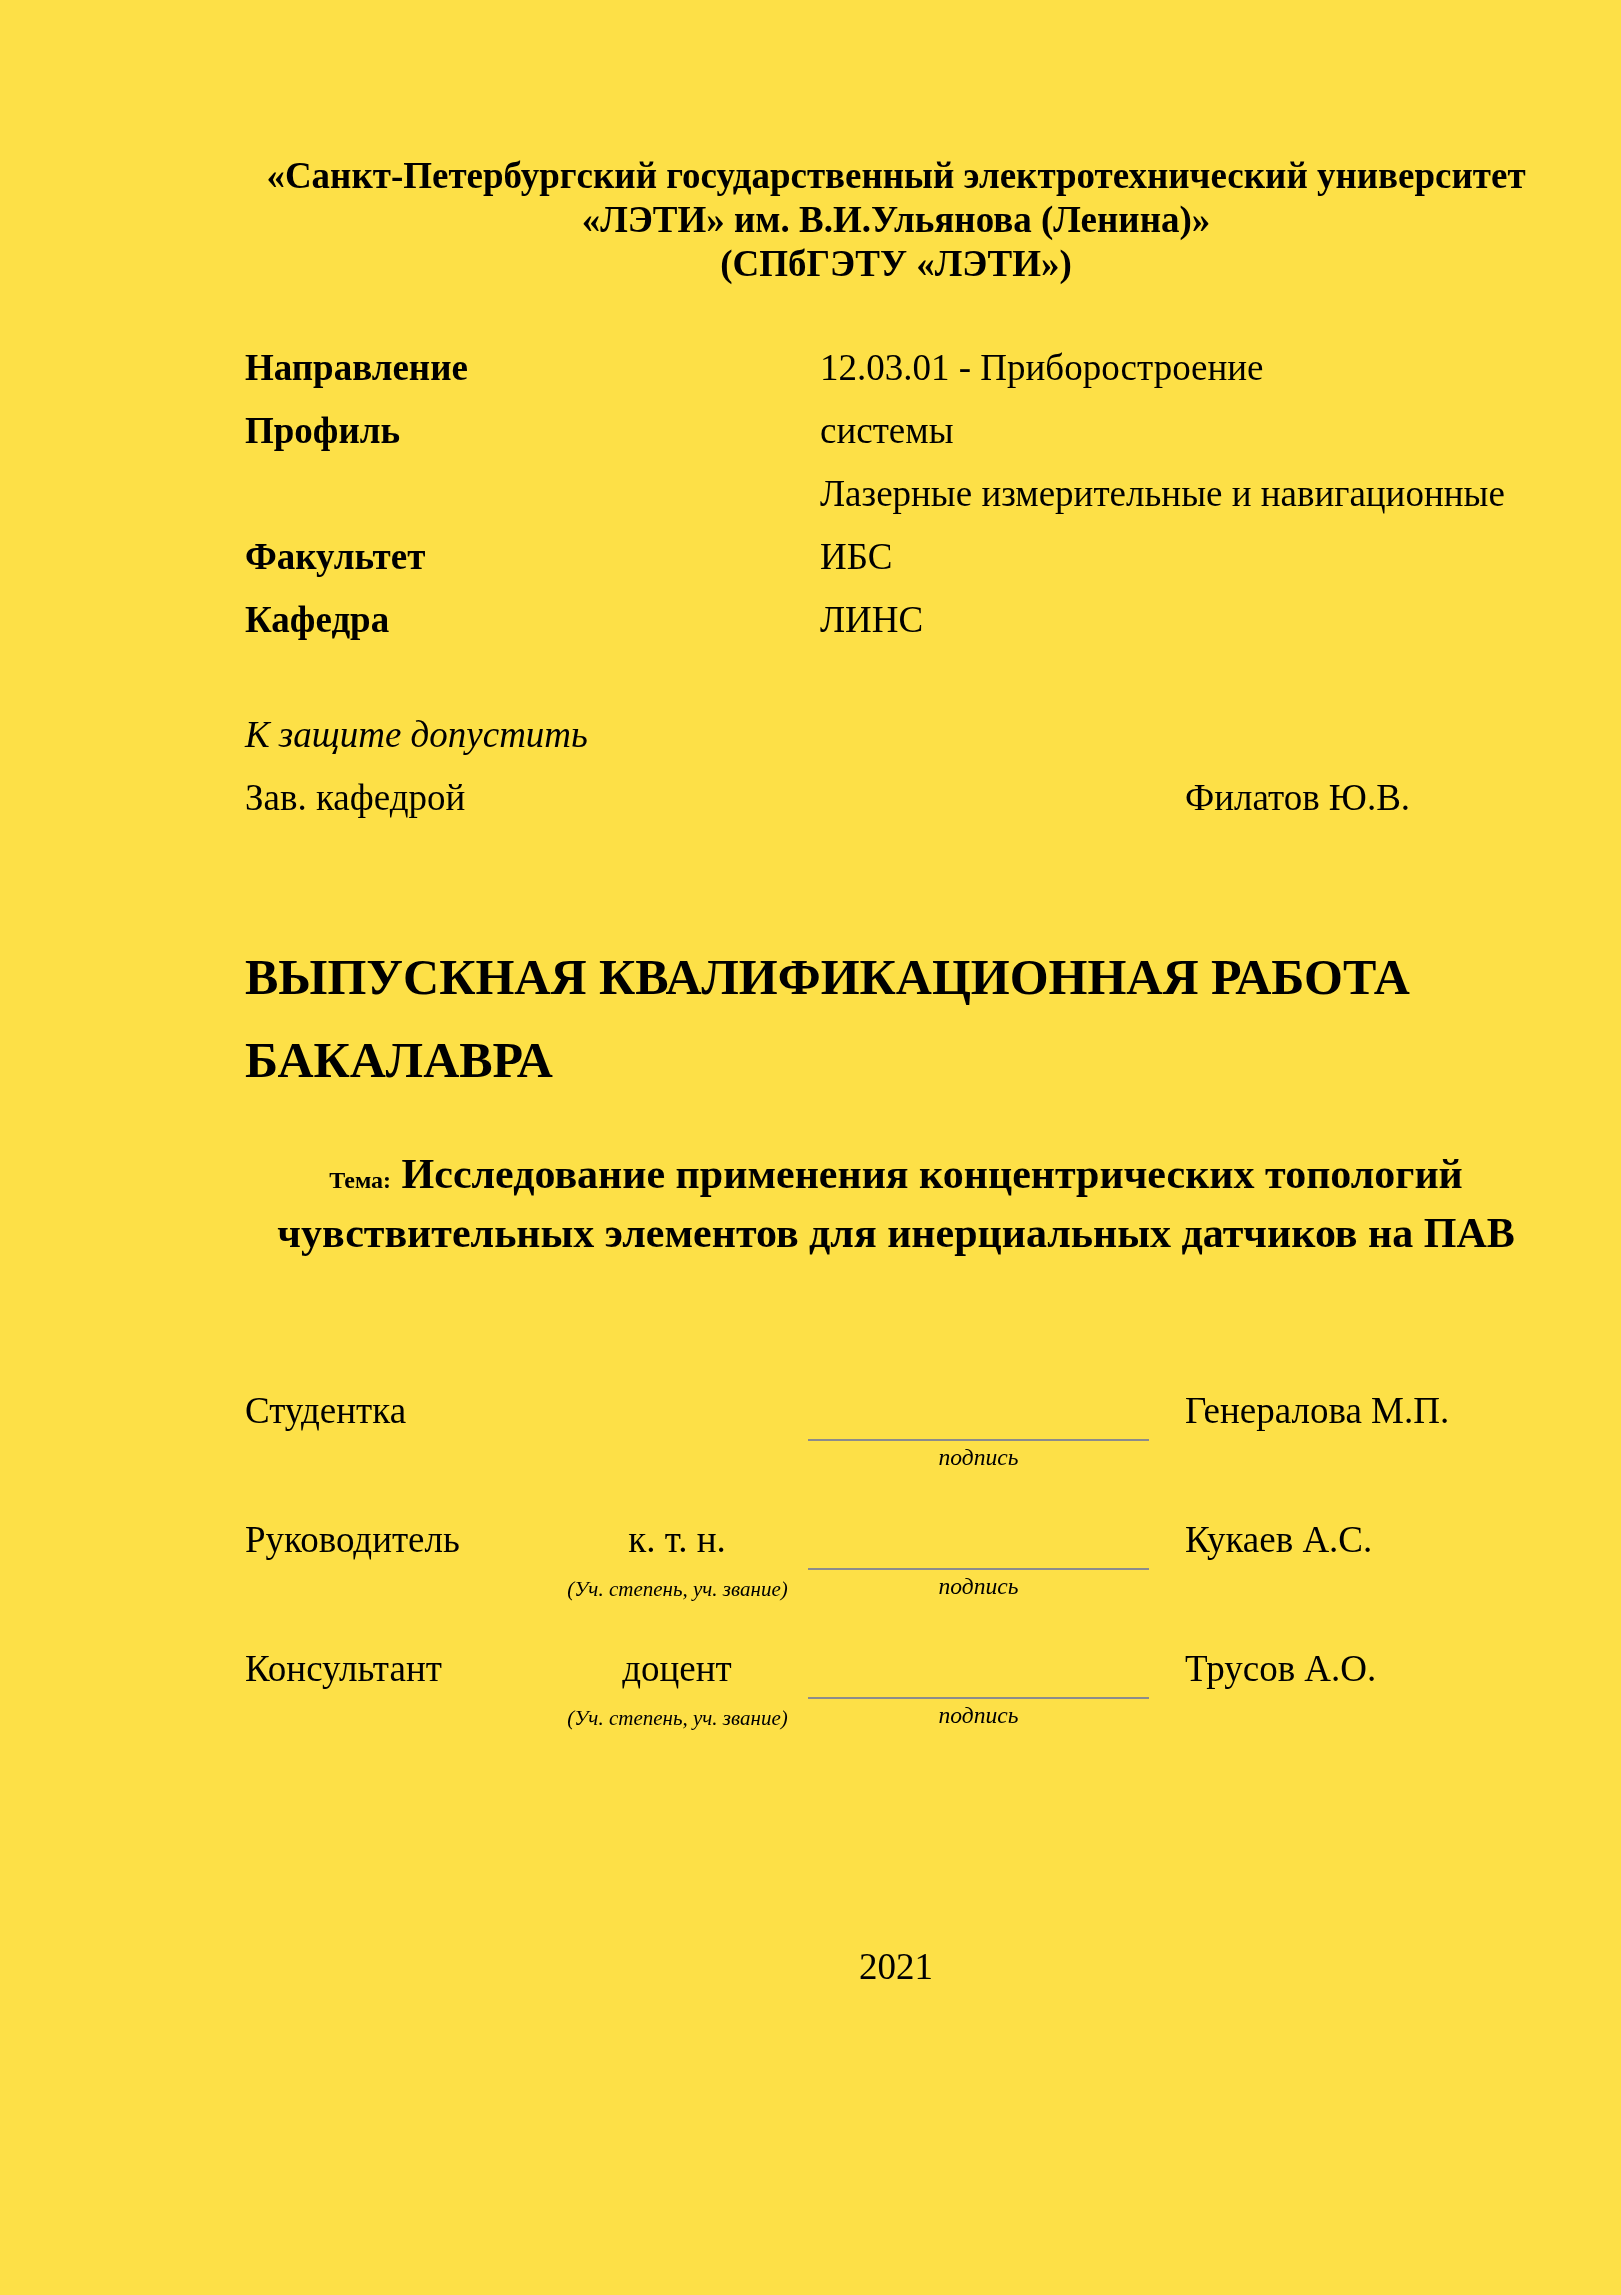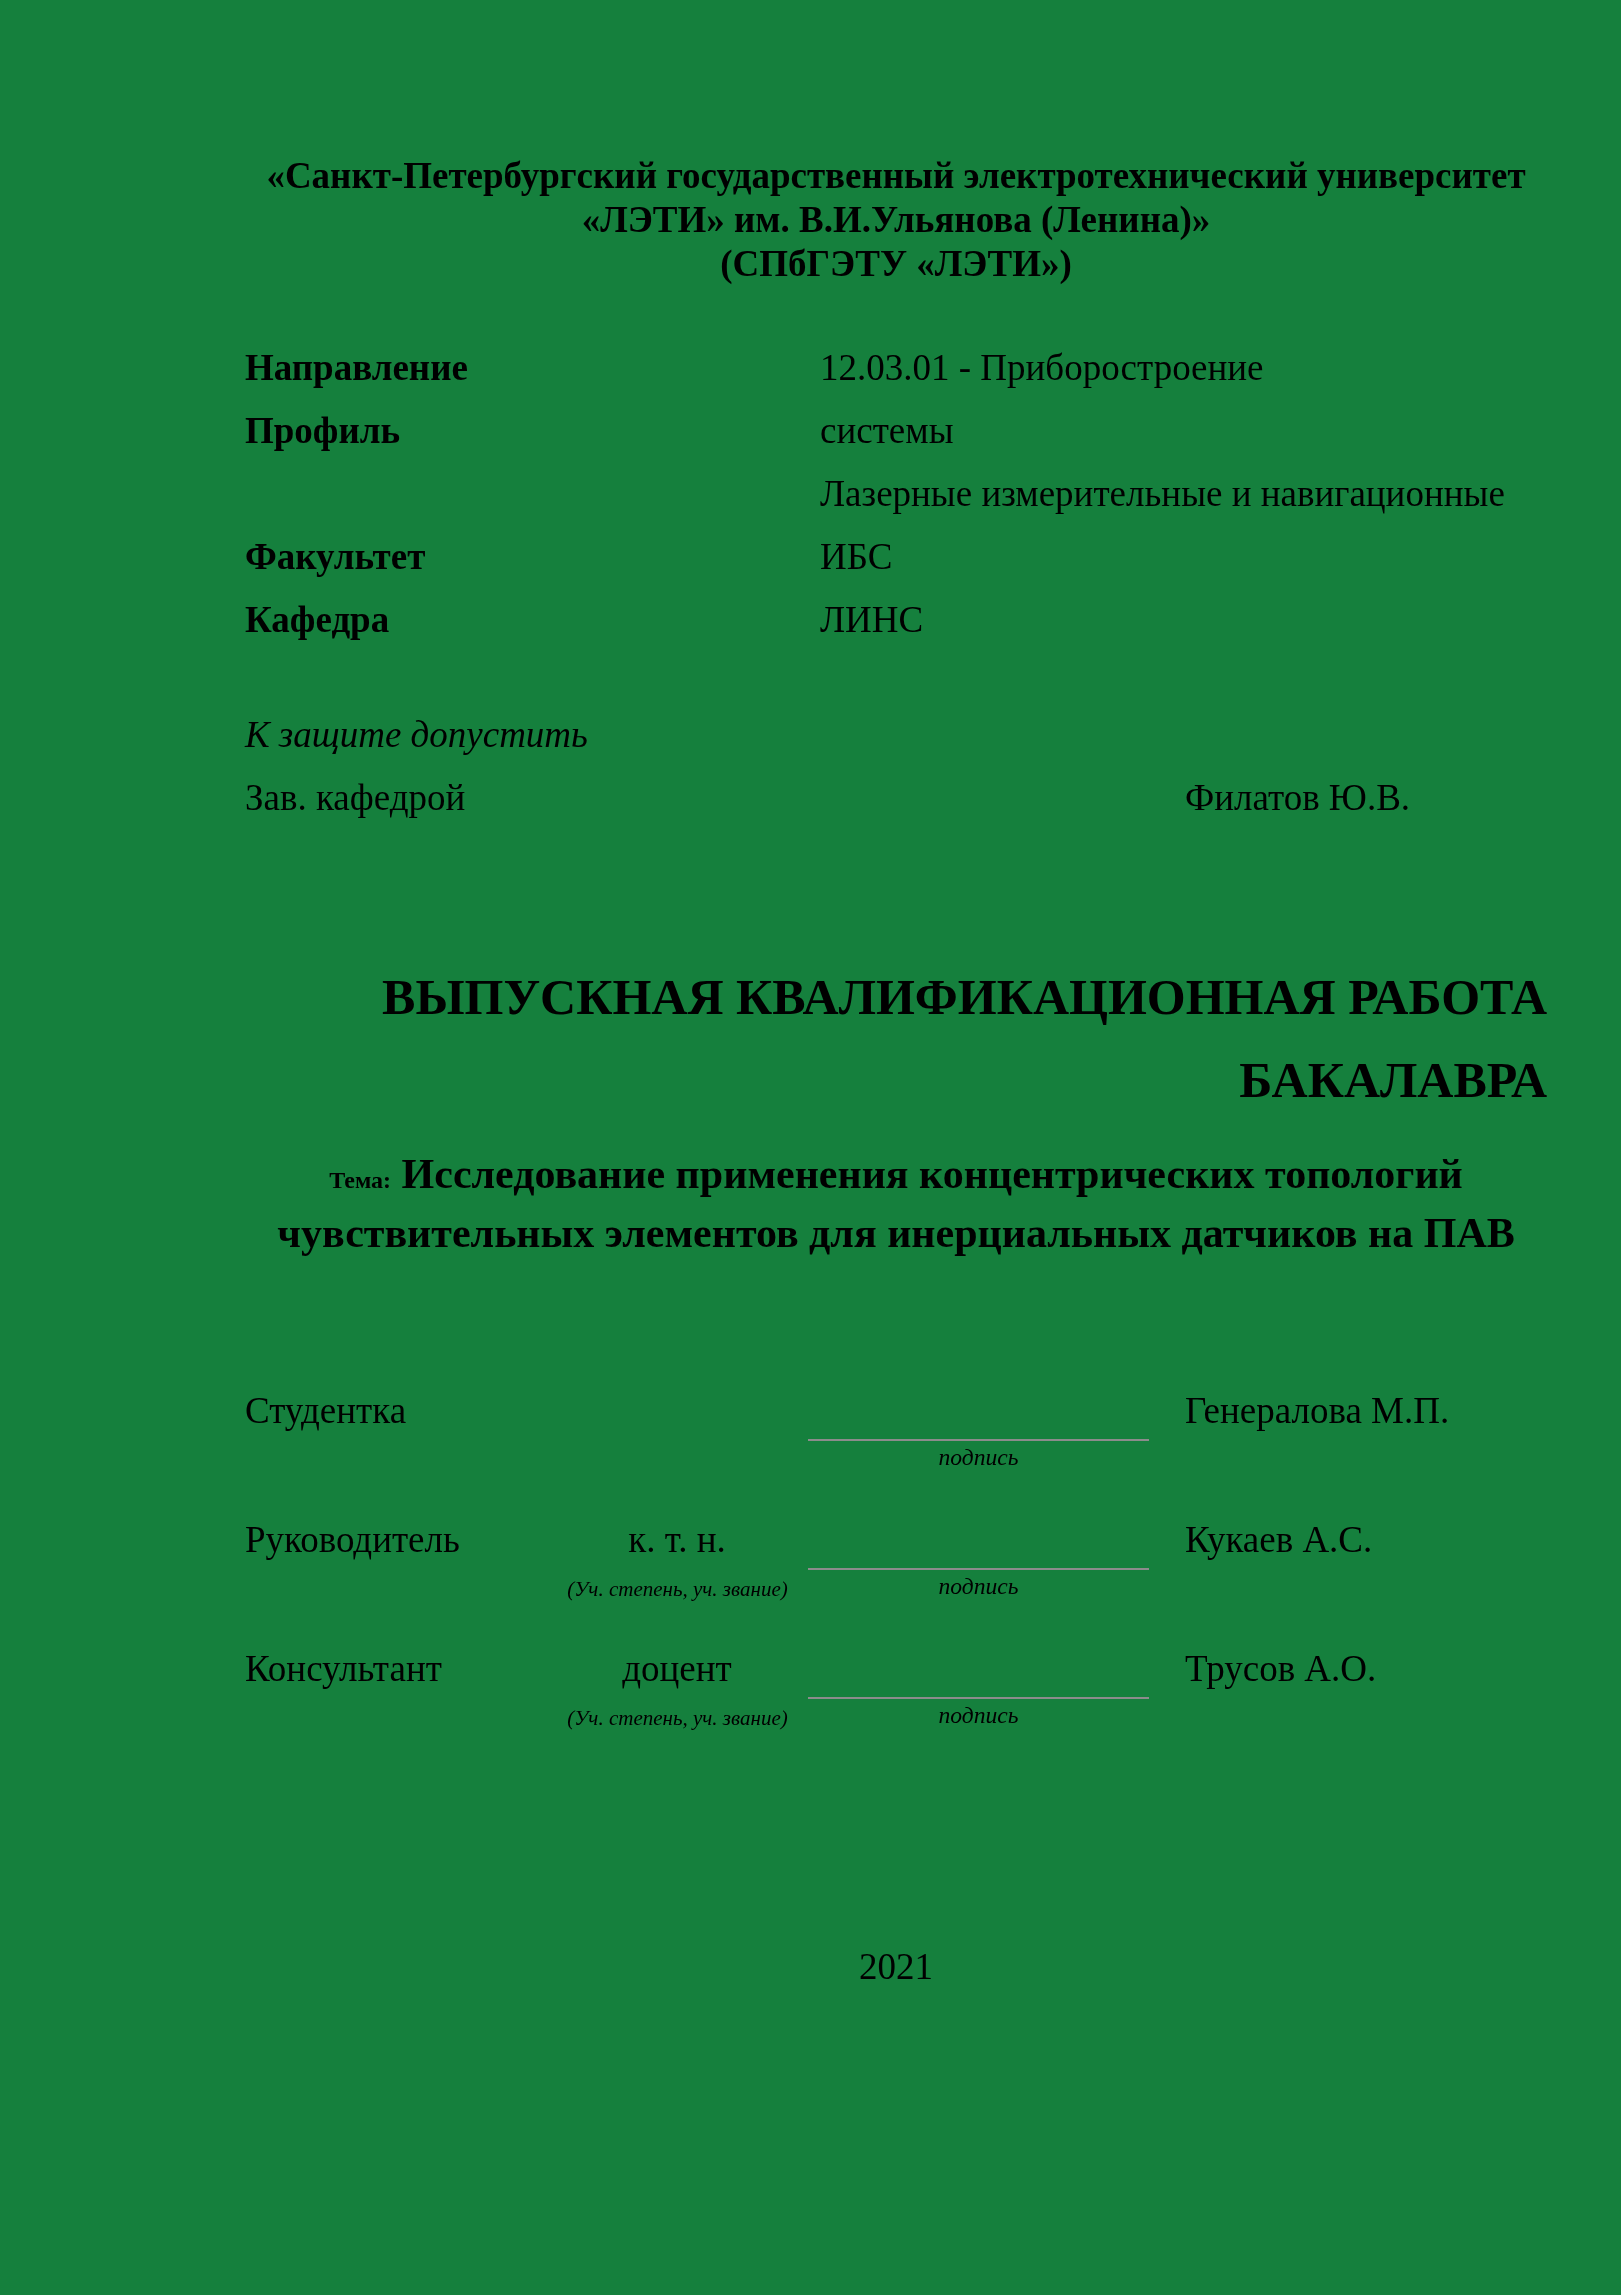--- a/index.html
+++ b/index.html
@@ -1,20 +1,20 @@
 <!DOCTYPE html>
 <html style="font-size:12.6px"><head>
 <meta charset="utf-8">
 <style>
   html, body { margin: 0; padding: 0; background: #e8e8e8; }
   .page {
     position: relative;
     width: 1622px;
     height: 2295px;
-    background: #15803d;
+    background: #fde047;
     color: #000000;
     font-family: "Liberation Serif", "DejaVu Serif", serif;
     overflow: hidden;
   }
   .block { position: absolute; left: 245px; width: 1302px; }
 
   
   .uni-header { top: 154px; text-align: center; font-weight: bold; font-size: 37px; line-height: 44px; }
 
   
@@ -22,21 +22,21 @@
   .field-label { font-weight: bold; }
   .field-value span { display: block; }
 
   
   .admission { top: 703px; font-size: 37px; line-height: 63px; }
   .admission .note { font-style: italic; }
   .admission .head-row { position: relative; }
   .admission .head-name { position: absolute; left: 940px; top: 0; }
 
   
-  .thesis-title { top: 956px; text-align: right; font-weight: bold; font-size: 50px; line-height: 83px; }
+  .thesis-title { top: 936px; text-align: left; font-weight: bold; font-size: 50px; line-height: 83px; }
 
   
   .topic { top: 1148px; text-align: center; font-weight: bold; font-size: 42px; line-height: 53px; }
   .topic .topic-label { font-size: 24px; }
 
   
   .signatures { top: 1392px; font-size: 37px; }
   .sig-row { position: relative; height: 129px; }
   .sig-role { position: absolute; left: 0; top: 0; line-height: 37px; }
   .sig-degree { position: absolute; left: 283px; top: 0; width: 298px; text-align: center; line-height: 37px; }

